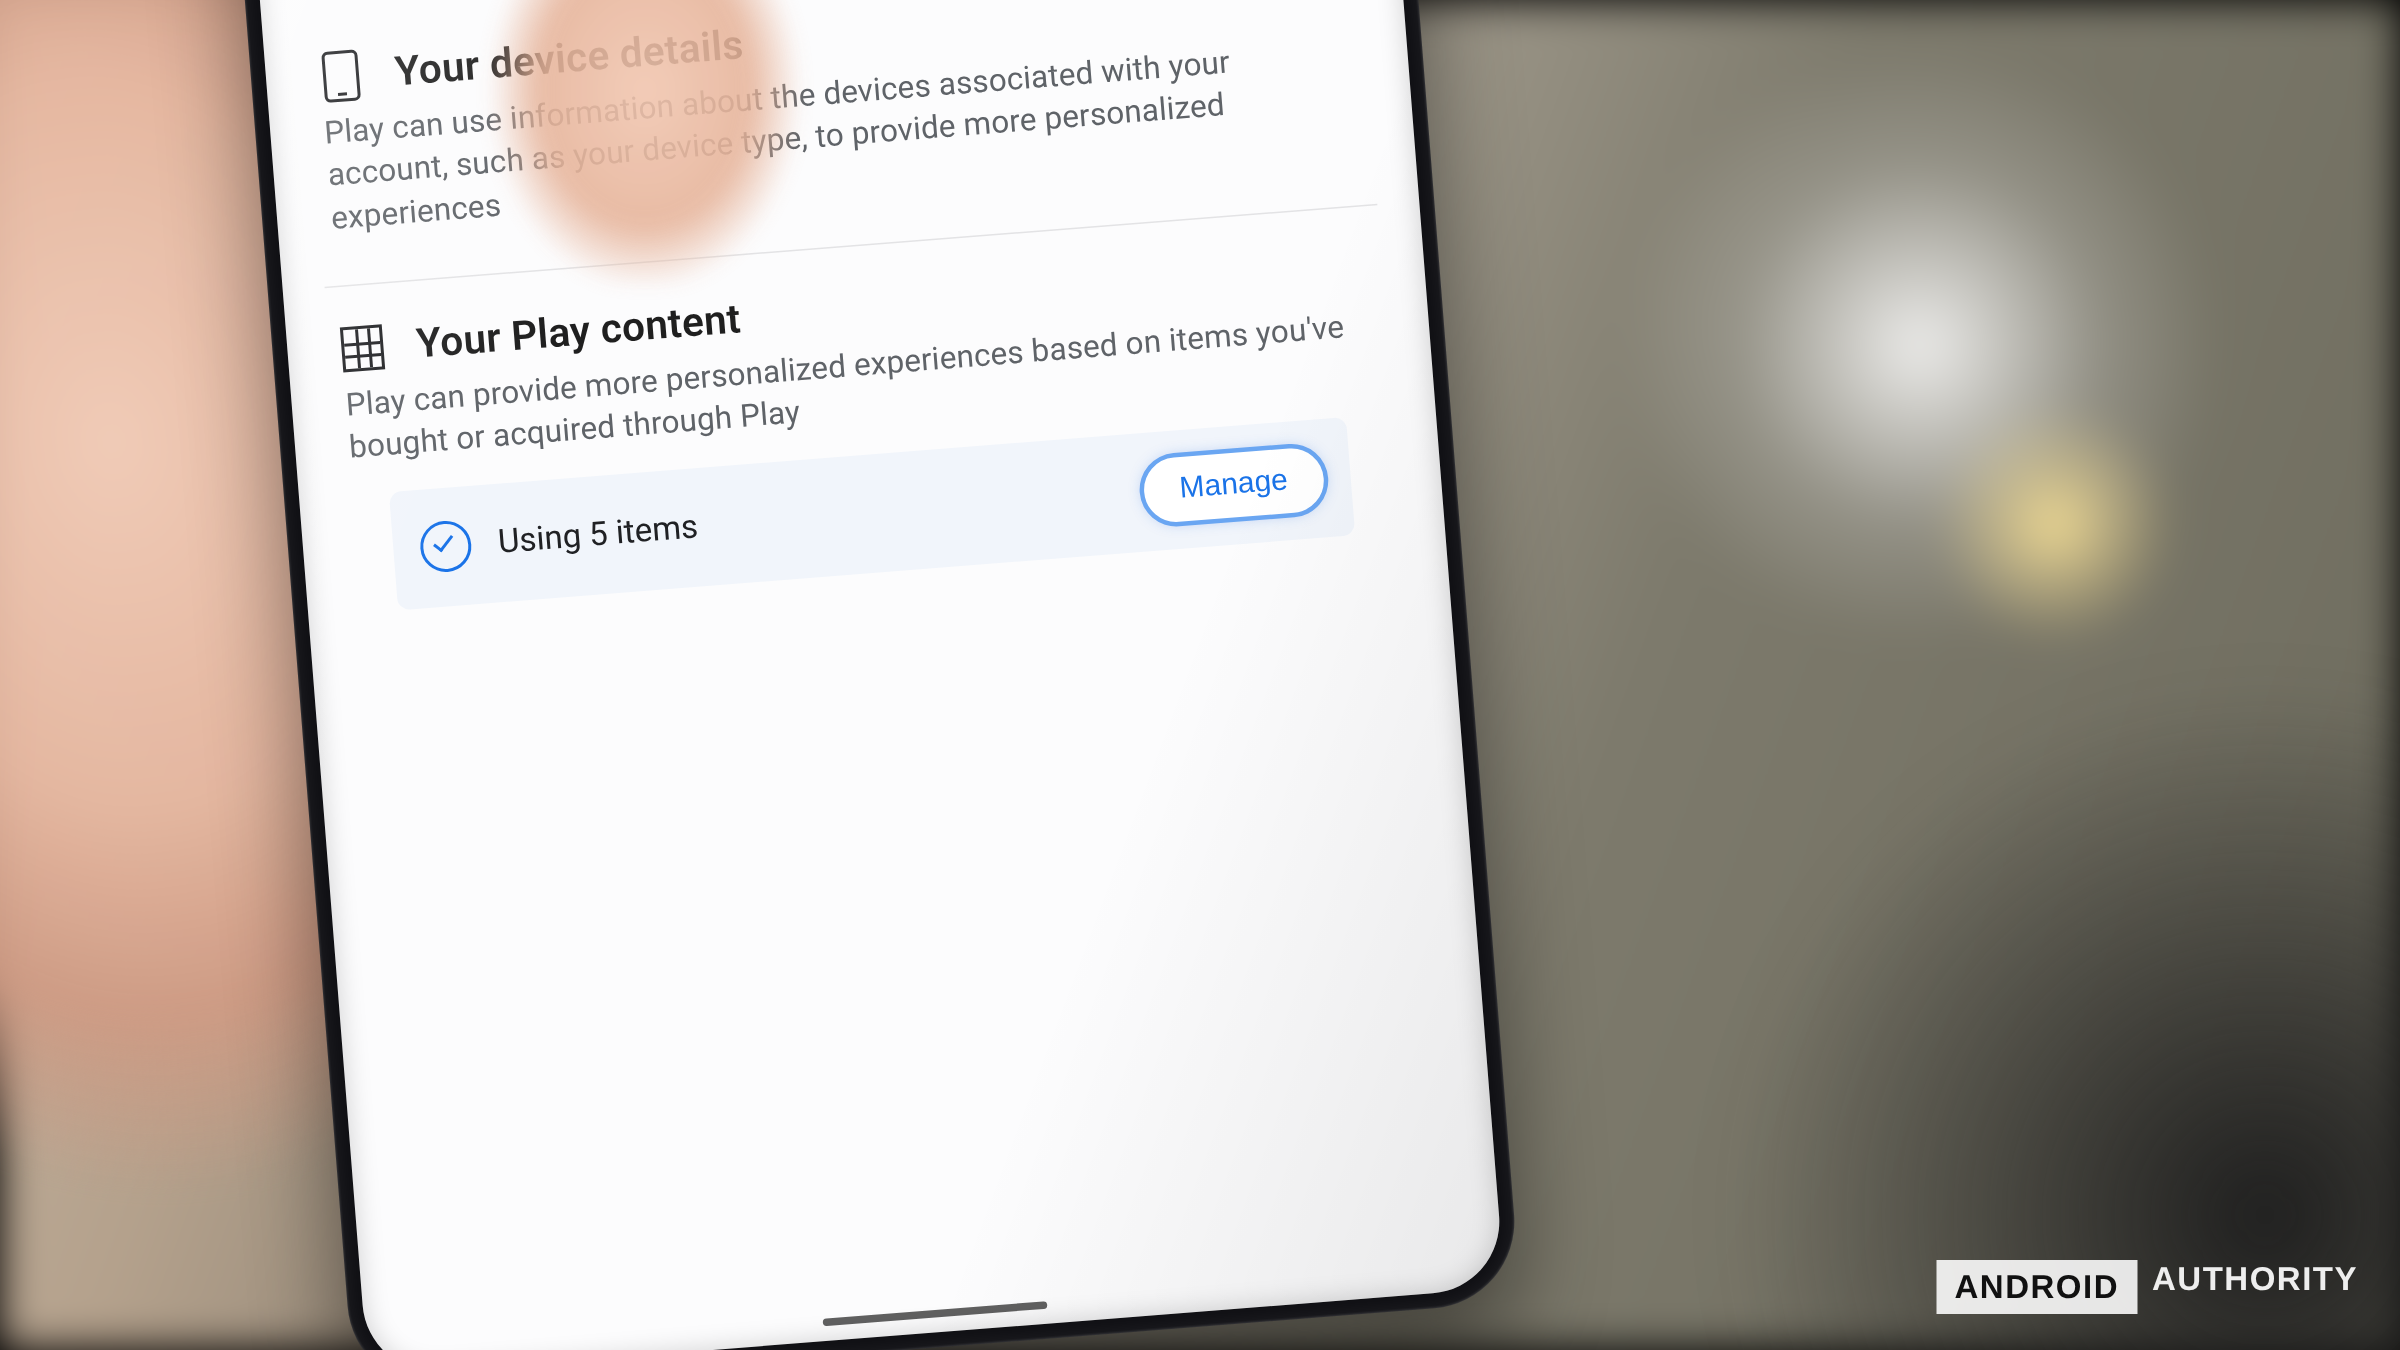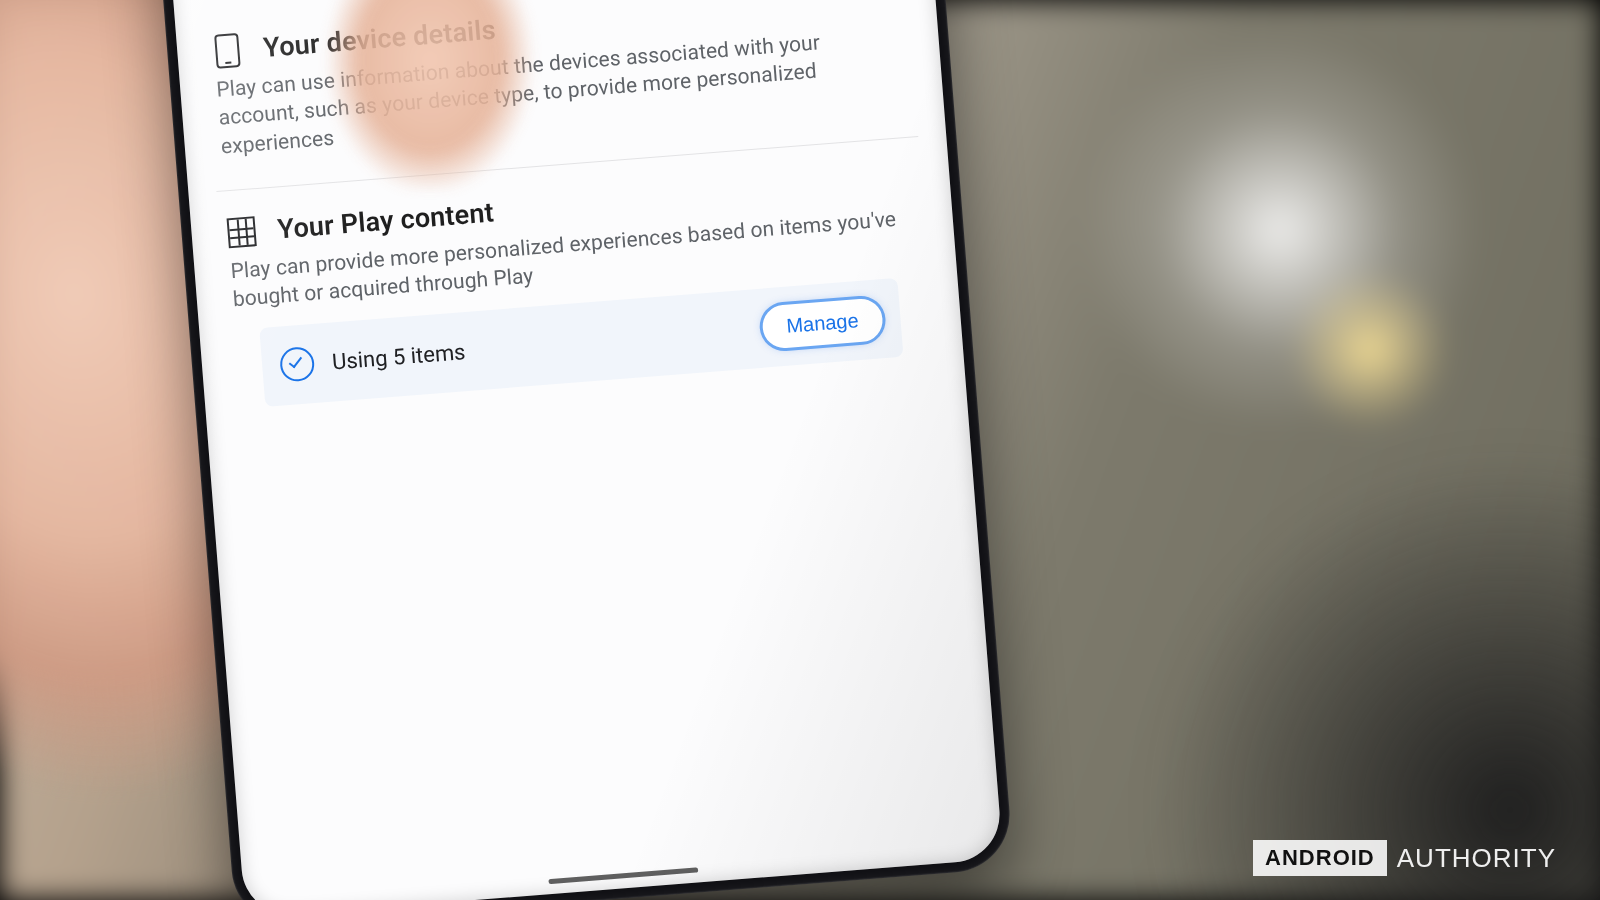--- a/index.html
+++ b/index.html
@@ -203,40 +203,39 @@
 
   
   .glare {
     position:absolute; inset:0; pointer-events:none;
     background: linear-gradient(115deg, rgba(255,255,255,0.25) 0%, rgba(255,255,255,0) 30%, rgba(255,255,255,0) 70%, rgba(0,0,0,0.08) 100%);
   }
 
   
   .watermark {
     position: absolute;
-    right: 44px;
+    right: 28px;
     bottom: 24px;
     z-index: 200;
     display: flex;
-    align-items: center;
     gap: 10px;
     font-family: "Arial Narrow", Arial, sans-serif;
     letter-spacing: 1px;
   }
   .wm-box {
     background: rgba(255,255,255,0.88);
     color: #111;
     font-weight: 700;
     font-size: 22px;
     padding: 5px 12px;
   }
   .wm-text {
     color: rgba(255,255,255,0.92);
-    font-size: 26px;
-    font-weight: 400;
+    font-size: 22px;
+    font-weight: 700;
   }
 </style>
 </head>
 <body>
 
 <div class="bg"></div>
 <div class="hand"></div>
 <div class="dark-corner"></div>
 
 <div class="phone-wrap">

